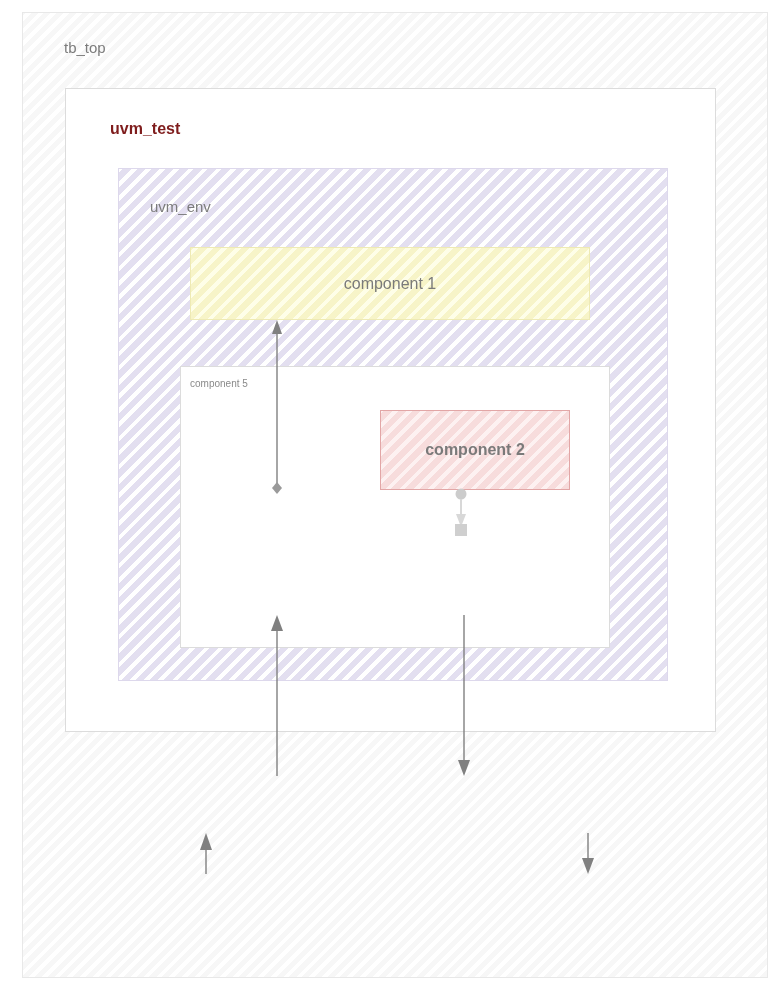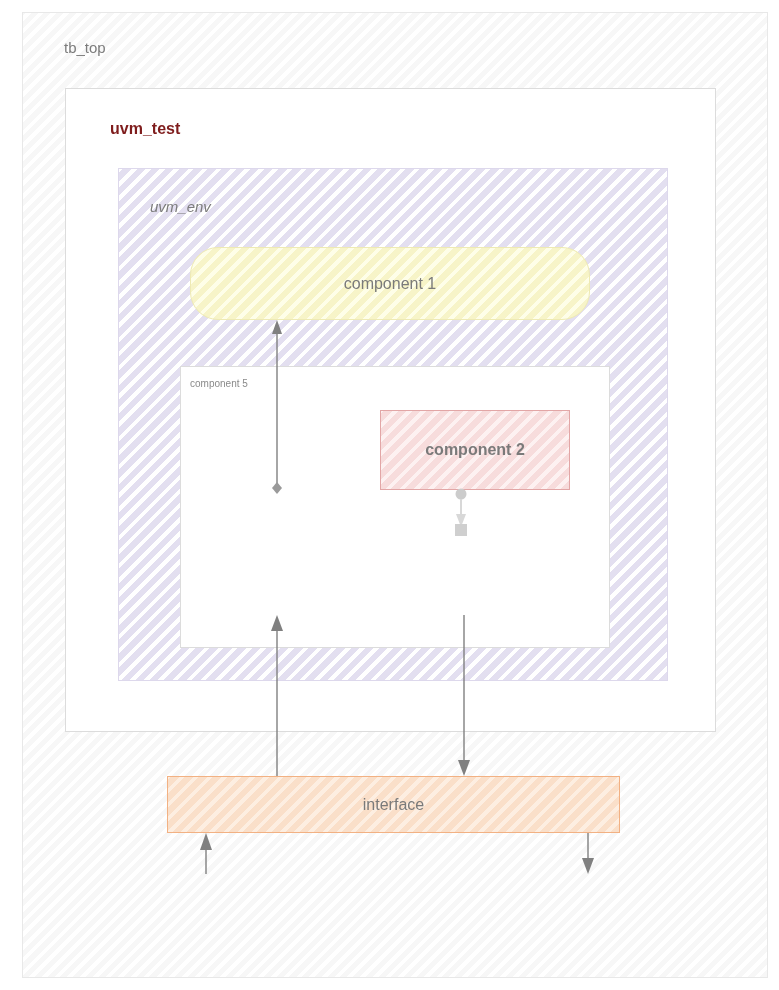--- a/index.html
+++ b/index.html
@@ -106,21 +106,21 @@
     );
   }
   .plain-white {
     background: #ffffff;
   }
 
   
   .bd-faint   { border-color: #e8e8e8; }
   .bd-light   { border-color: #dcdcdc; }
   .bd-purple  { border-color: #ddd8ec; }
-  .bd-yellow  { border-color: #eeeab4; border-radius: 28px; }
+  .bd-yellow  { border-color: #eeeab4; }
   .bd-red     { border-color: #e2a6a6; }
   .bd-blue    { border-color: #aac6e2; }
   .bd-gray    { border-color: #c6c6c6; }
   .bd-graydk  { border-color: #aaaaaa; }
   .bd-orange  { border-color: #f2b183; }
 
   
   .lbl {
     position: absolute;
     color: #808080;
@@ -171,39 +171,36 @@
   <div class="box hatch-grayfaint bd-faint" style="left:22px; top:12px; width:746px; height:966px;">
   </div>
   <div class="lbl lbl-corner" style="left:64px; top:39px;">tb_top</div>
 
   <div class="box plain-white bd-light" style="left:65px; top:88px; width:651px; height:644px;">
   </div>
   <div class="lbl lbl-bold" style="left:110px; top:120px;">uvm_test</div>
 
   <div class="box hatch-purple bd-purple" style="left:118px; top:168px; width:550px; height:513px;">
   </div>
-  <div class="lbl lbl-corner" style="left:150px; top:198px;font-style:italic;">uvm_env</div>
+  <div class="lbl lbl-corner" style="left:150px; top:198px;">uvm_env</div>
 
   <div class="box hatch-yellow bd-yellow" style="left:190px; top:247px; width:400px; height:73px;">
     <div class="lbl-center">component 1</div>
   </div>
 
   <div class="box plain-white bd-light" style="left:180px; top:366px; width:430px; height:282px;">
   </div>
   <div class="lbl lbl-corner-sm" style="left:190px; top:378px;">component 5</div>
 
   <div class="box hatch-red bd-red" style="left:380px; top:410px; width:190px; height:80px;">
     <div class="lbl-center">component 2</div>
   </div>
 
 
 
-  <div class="box hatch-orange bd-orange" style="left:167px; top:776px; width:453px; height:57px;">
-    <div class="lbl-center">interface</div>
-  </div>
 
 
   <div class="conn" style="left:0; top:0; width:779px; height:990px;">
     <svg width="779" height="990">
       <line x1="277" y1="488" x2="277" y2="330" stroke="#808080" stroke-width="1.4"></line>
 
       <polygon points="277,320 272,334 282,334" fill="#808080"></polygon>
 
       <polygon points="277,482 282,488 277,494 272,488" fill="#9a9a9a"></polygon>
     </svg>

